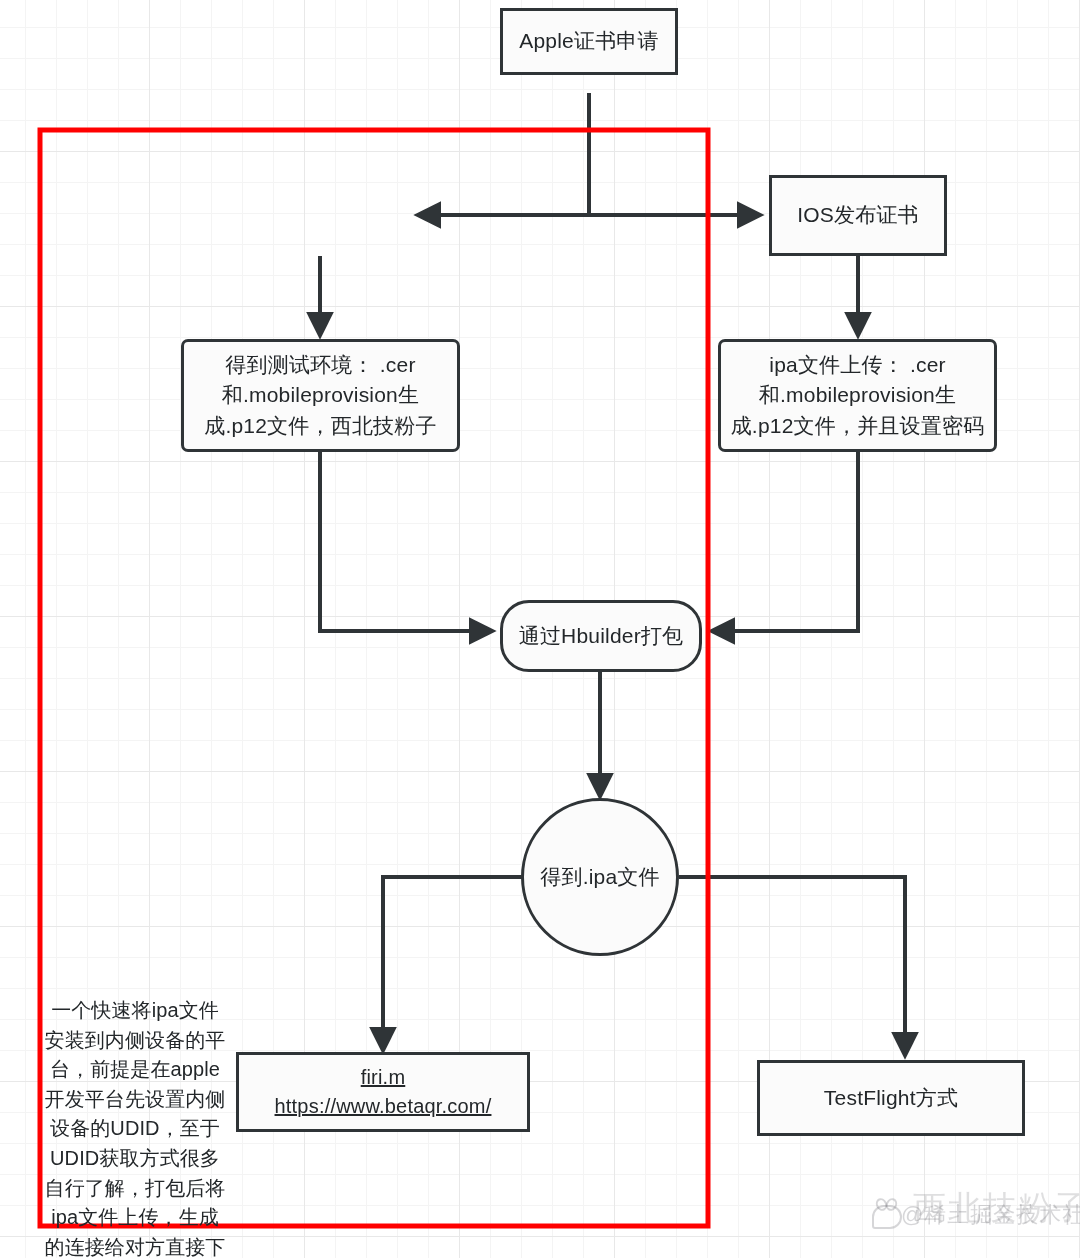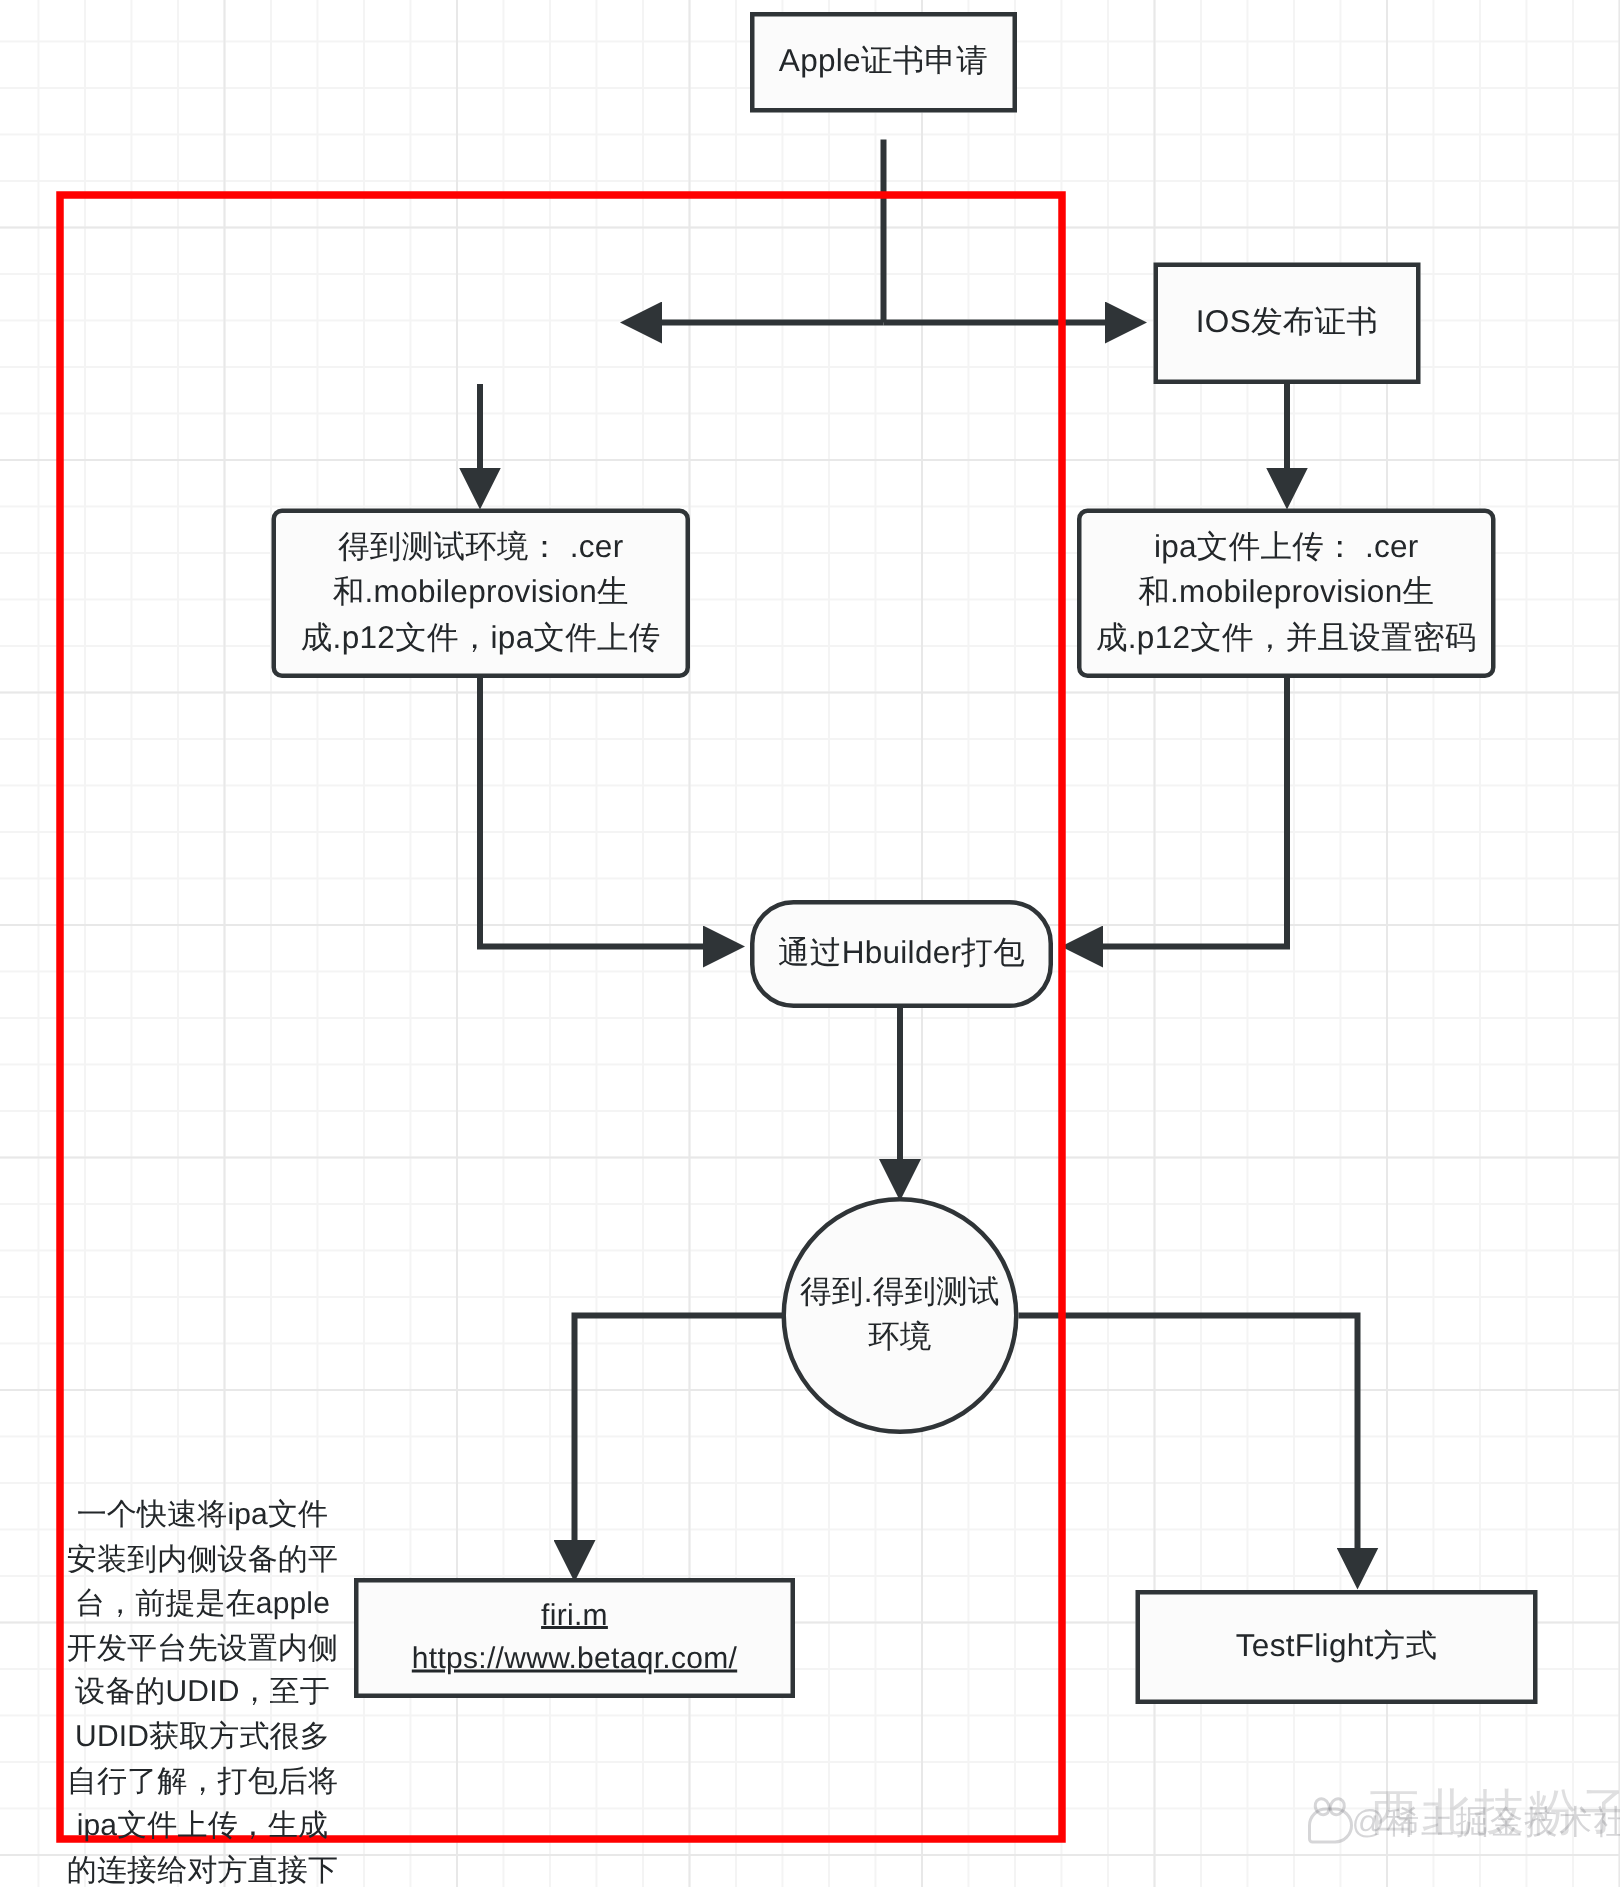--- a/index.html
+++ b/index.html
@@ -138,29 +138,29 @@
     <rect x="40" y="130" width="668" height="1096" fill="none" stroke="#ff0000" stroke-width="5"></rect>
   </svg>
 
   <div class="node" style="left:500px; top:8px; width:178px; height:67px;">Apple证书申请</div>
 
 
   <div class="node" style="left:769px; top:175px; width:178px; height:81px;">IOS发布证书</div>
 
   <div class="node rounded" style="left:181px; top:339px; width:279px; height:113px;">得到测试环境： .cer
 和.mobileprovision生
-成.p12文件，ipa文件上传</div>
+成.p12文件，西北技粉子</div>
 
   <div class="node rounded" style="left:718px; top:339px; width:279px; height:113px;">ipa文件上传： .cer
 和.mobileprovision生
 成.p12文件，并且设置密码</div>
 
   <div class="node" style="left:500px; top:600px; width:202px; height:72px;border-radius:29px;">通过Hbuilder打包</div>
 
-  <div class="node circle" style="left:521px; top:798px; width:158px; height:158px;">得到.得到测试环境</div>
+  <div class="node circle" style="left:521px; top:798px; width:158px; height:158px;">得到.ipa文件</div>
 
   <div class="node" style="left:236px; top:1052px; width:294px; height:80px; font-size:20px;text-decoration:underline;">firi.m
 https://www.betaqr.com/</div>
 
   <div class="node" style="left:757px; top:1060px; width:268px; height:76px;">TestFlight方式</div>
 
   <div class="annotation" style="left:40px; top:996px; width:190px;">一个快速将ipa文件
 安装到内侧设备的平
 台，前提是在apple
 开发平台先设置内侧

